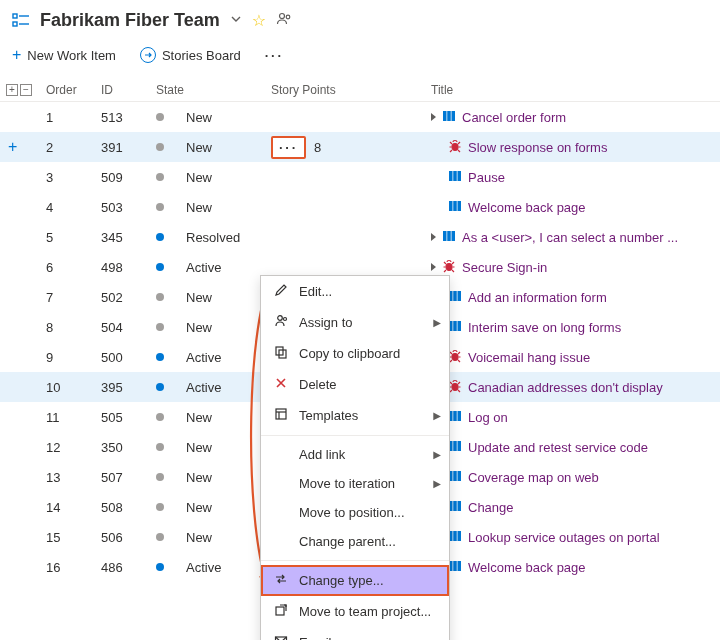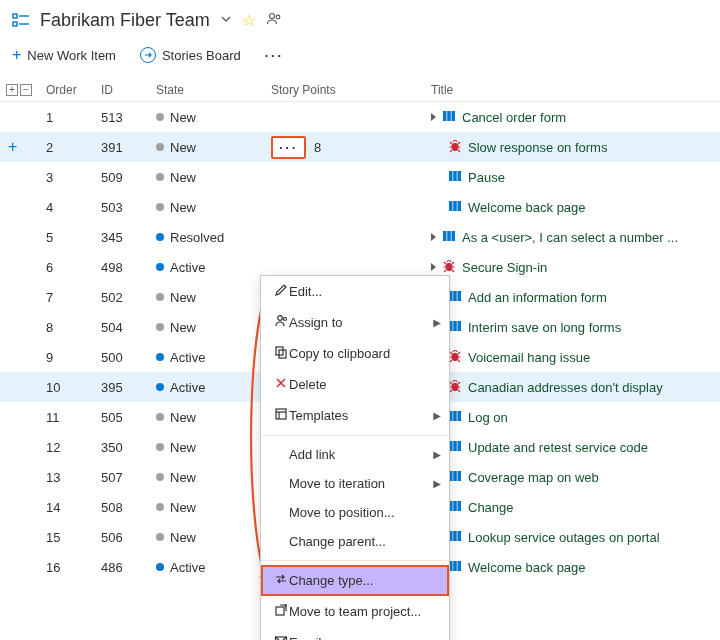--- a/index.html
+++ b/index.html
@@ -16,21 +16,21 @@
   }
   .header {
     display: flex;
     align-items: center;
     gap: 10px;
     padding: 10px 12px 6px 12px;
   }
   .team-icon svg { display: block; }
   .team-title {
     font-size: 18px;
-    font-weight: 400;
+    font-weight: 700;
     color: #323130;
   }
   .chevron-down { color: #605e5c; }
   .star-icon { color: #f2c811; font-size: 16px; }
   .people-icon { color: #605e5c; font-size: 15px; }
   .toolbar {
     display: flex;
     align-items: center;
     gap: 24px;
     padding: 10px 12px 16px 12px;
@@ -83,21 +83,21 @@
   }
   .row.selected { background: #e6f2fb; }
   .row .gutter { display: flex; justify-content: flex-start; }
   .row-plus {
     color: #0078d4;
     font-size: 16px;
     font-weight: 400;
     margin-left: 2px;
     cursor: pointer;
   }
-  .state { display: flex; align-items: center; gap: 6px; }
+  .state { display: flex; align-items: center; gap: 22px; }
   .dot {
     width: 8px; height: 8px; border-radius: 50%;
     background: #a19f9d;
     flex: none;
   }
   .dot.blue { background: #0078d4; }
   .sp-cell { display: flex; align-items: center; gap: 8px; }
   .row-actions {
     border: 2px solid #e3572b;
     border-radius: 2px;
@@ -111,36 +111,37 @@
   .caret {
     width: 0; height: 0;
     border-top: 4px solid transparent;
     border-bottom: 4px solid transparent;
     border-left: 5px solid #605e5c;
     flex: none;
   }
   .type-icon { flex: none; display: inline-block; }
   .type-icon.story { color: #0078d4; }
   .type-icon.bug { color: #cc293d; }
-  .title-text { color: #14532d; cursor: pointer; overflow: hidden; text-overflow: ellipsis; }
+  .title-text { color: #701a75; cursor: pointer; overflow: hidden; text-overflow: ellipsis; }
 
   .context-menu {
     position: absolute;
     left: 260px;
     top: 196px;
     width: 190px;
     background: #fff;
     border: 1px solid #c8c6c4;
     box-shadow: 0 4px 12px rgba(0,0,0,0.15);
     z-index: 10;
     font-size: 13px;
   }
   .context-menu .mi {
     display: flex;
     align-items: center;
+    gap: 10px;
     padding: 7px 10px 7px 12px;
     cursor: pointer;
     position: relative;
     text-align: center;
   }
   .context-menu .mi.highlight {
     background: #c4b5fd;
     outline: 2px solid #e3572b;
     outline-offset: -2px;
   }

